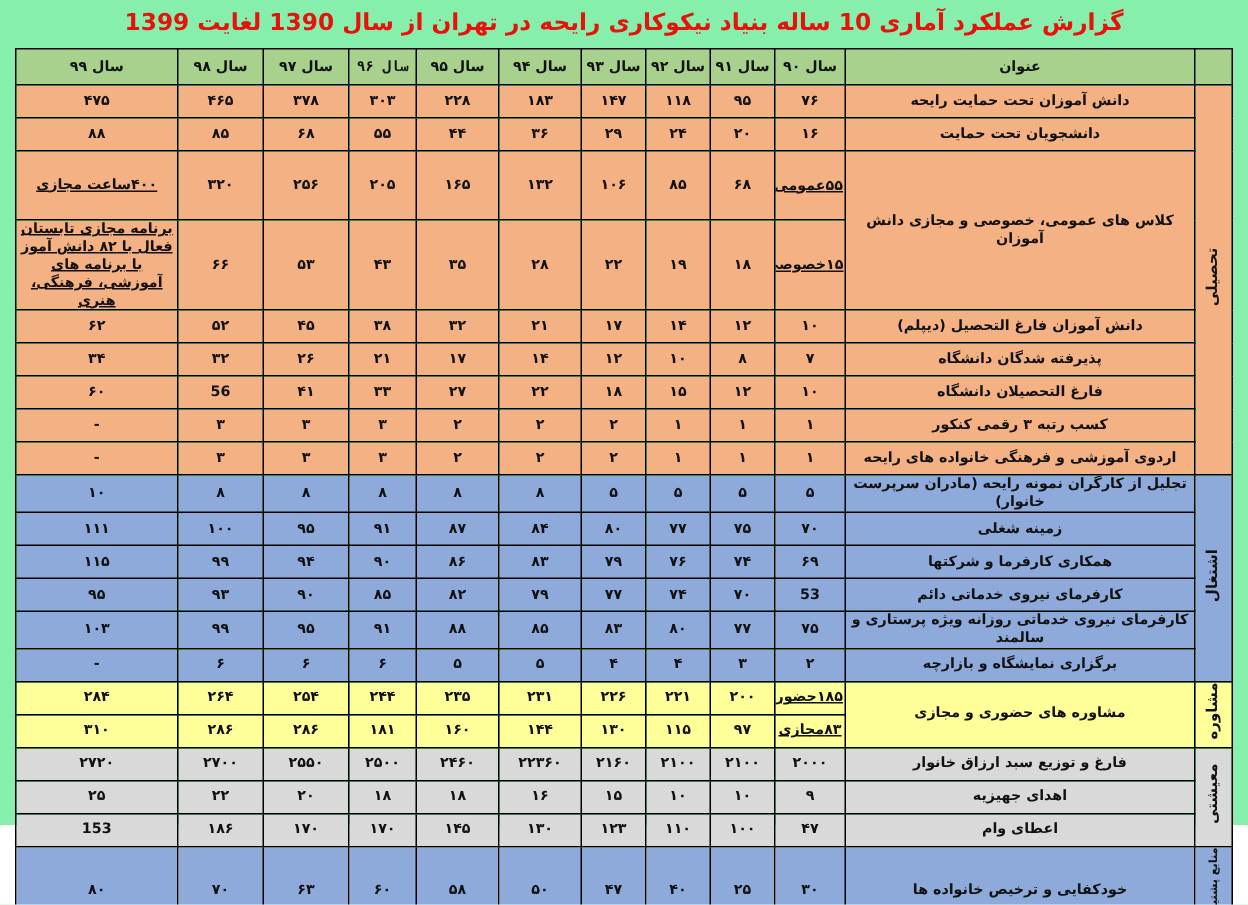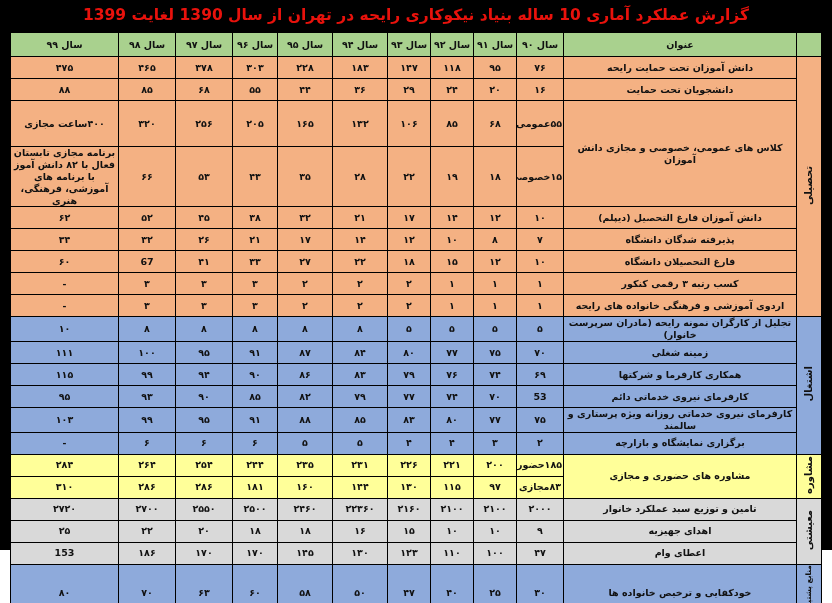--- a/index.html
+++ b/index.html
@@ -10,21 +10,21 @@
   body {
     width: 832px;
     height: 603px;
     font-family: "DejaVu Sans", "Liberation Sans", sans-serif;
     overflow: hidden;
   }
   #page {
     width: 832px;
     height: 550px;
     position: relative;
-    background: #000000;
+    background: #86efac;
     box-sizing: border-box;
   }
   #report-title {
     color: #e8120c;
     font-size: 15.5px;
     font-weight: bold;
     text-align: center;
     line-height: 30px;
     height: 32px;
     letter-spacing: -0.2px;
@@ -81,20 +81,21 @@
     display: inline-block;
     line-height: 22px;
     color: #111;
   }
   .cat-rot.small { font-size: 7.5px; line-height: 10px; white-space: normal; }
   td.note-cell {
     font-size: 8px;
     line-height: 1.35;
     padding: 1px 3px;
     font-weight: bold;
+    text-decoration: underline;
   }
   td.mini-note { font-size: 8.5px; }
 </style>
 </head>
 <body>
 
 <div id="page">
 
   <div id="report-title">گزارش عملکرد آماری 10 ساله بنیاد نیکوکاری رایحه در تهران از سال 1390 لغایت 1399</div>
 
@@ -102,21 +103,21 @@
     <thead>
       <tr>
         <th class="corner-cell" style="width:22px;"></th>
         <th style="width:230px;">عنوان</th>
         <th style="width:44px;">سال ۹۰</th>
         <th style="width:40px;">سال ۹۱</th>
         <th style="width:40px;">سال ۹۲</th>
         <th style="width:40px;">سال ۹۳</th>
         <th style="width:52px;">سال ۹۴</th>
         <th style="width:52px;">سال ۹۵</th>
-        <th style="width:42px;">سال ۹۶</th>
+        <th style="width:42px;font-family:Liberation Mono, monospace;">سال ۹۶</th>
         <th style="width:54px;margin-top:16px;">سال ۹۷</th>
         <th style="width:54px;">سال ۹۸</th>
         <th>سال ۹۹</th>
       </tr>
     </thead>
     <tbody id="table-body">
         <tr style="height: 22px;">
           <td class="cat-cell g-edu" rowspan="9"><span class="cat-rot">تحصیلی</span></td>
           <td class="title-cell g-edu">دانش آموزان تحت حمایت رایحه</td>
           <td class="value-cell g-edu">۷۶</td>
@@ -197,21 +198,21 @@
         <tr style="height: 22px;">
           <td class="title-cell g-edu">فارغ التحصیلان دانشگاه</td>
           <td class="value-cell g-edu">۱۰</td>
           <td class="value-cell g-edu">۱۲</td>
           <td class="value-cell g-edu">۱۵</td>
           <td class="value-cell g-edu">۱۸</td>
           <td class="value-cell g-edu">۲۲</td>
           <td class="value-cell g-edu">۲۷</td>
           <td class="value-cell g-edu">۳۳</td>
           <td class="value-cell g-edu">۴۱</td>
-          <td class="value-cell g-edu">67</td>
+          <td class="value-cell g-edu">56</td>
           <td class="value-cell g-edu">۶۰</td>
         </tr>
         <tr style="height: 22px;">
           <td class="title-cell g-edu">کسب رتبه ۳ رقمی کنکور</td>
           <td class="value-cell g-edu">۱</td>
           <td class="value-cell g-edu">۱</td>
           <td class="value-cell g-edu">۱</td>
           <td class="value-cell g-edu">۲</td>
           <td class="value-cell g-edu">۲</td>
           <td class="value-cell g-edu">۲</td>
@@ -333,21 +334,21 @@
           <td class="value-cell g-couns">۱۳۰</td>
           <td class="value-cell g-couns">۱۴۴</td>
           <td class="value-cell g-couns">۱۶۰</td>
           <td class="value-cell g-couns">۱۸۱</td>
           <td class="value-cell g-couns">۲۸۶</td>
           <td class="value-cell g-couns">۲۸۶</td>
           <td class="value-cell g-couns">۳۱۰</td>
         </tr>
         <tr style="height: 22px;">
           <td class="cat-cell g-living" rowspan="3"><span class="cat-rot">معیشتی</span></td>
-          <td class="title-cell g-living">تامین و توزیع سبد عملکرد خانوار</td>
+          <td class="title-cell g-living">فارغ و توزیع سبد ارزاق خانوار</td>
           <td class="value-cell g-living mini-note">۲۰۰۰</td>
           <td class="value-cell g-living mini-note">۲۱۰۰</td>
           <td class="value-cell g-living mini-note">۲۱۰۰</td>
           <td class="value-cell g-living mini-note">۲۱۶۰</td>
           <td class="value-cell g-living mini-note">۲۲۳۶۰</td>
           <td class="value-cell g-living mini-note">۲۴۶۰</td>
           <td class="value-cell g-living mini-note">۲۵۰۰</td>
           <td class="value-cell g-living mini-note">۲۵۵۰</td>
           <td class="value-cell g-living mini-note">۲۷۰۰</td>
           <td class="value-cell g-living mini-note">۲۷۲۰</td>

